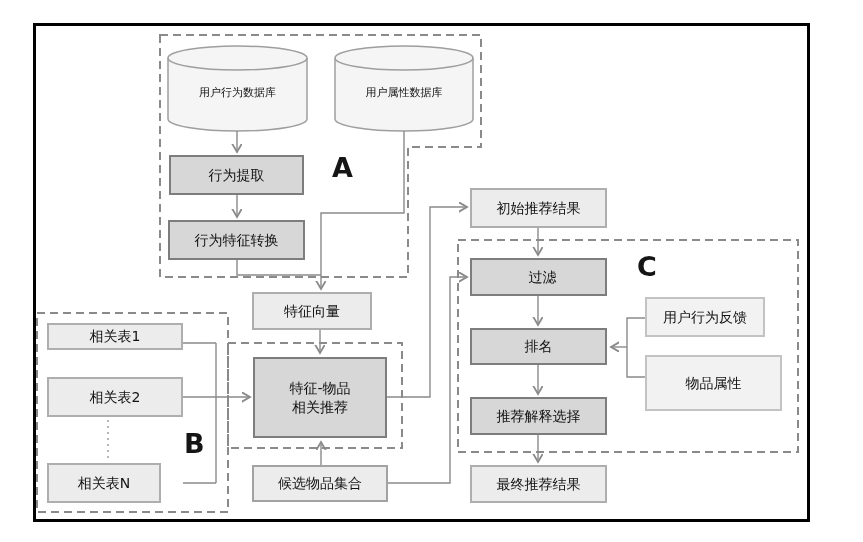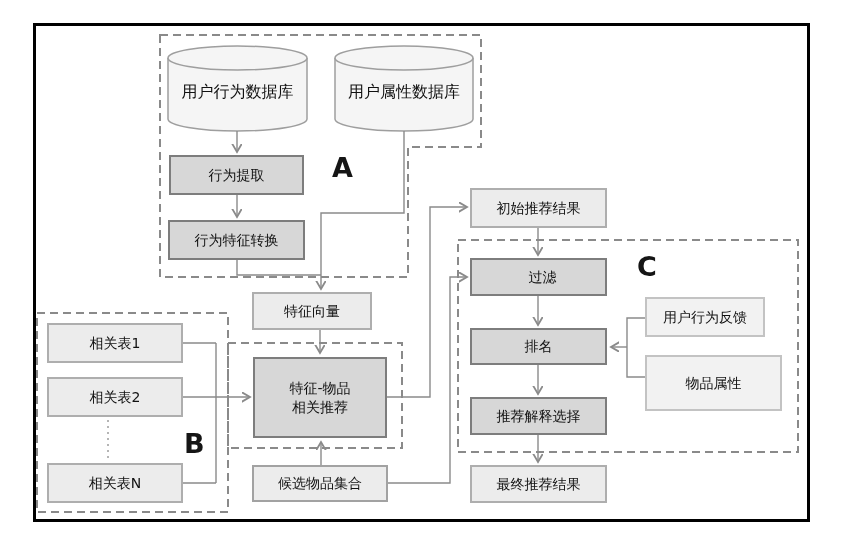--- a/index.html
+++ b/index.html
@@ -22,21 +22,21 @@
   .dash{stroke:var(--line);stroke-width:2;fill:none;stroke-dasharray:8 5;}
   .dots{stroke:#b5b5b5;stroke-width:2;fill:none;stroke-dasharray:2 4;}
   .cyl{fill:var(--cyl-fill);stroke:var(--cyl-border);stroke-width:1.5;}
   .box{position:absolute;display:flex;flex-direction:column;align-items:center;
     justify-content:center;text-align:center;box-sizing:border-box;
     font-size:14px;line-height:19px;white-space:nowrap;}
   .dark{background:var(--box-dark-fill);border:2px solid var(--box-dark-border);}
   .light{background:var(--box-light-fill);border:2px solid var(--box-light-border);}
   .lighter{background:var(--box-lighter-fill);border:2px solid var(--box-lighter-border);}
   .cyl-label{position:absolute;display:flex;align-items:center;justify-content:center;
-    text-align:right;font-size:16px;padding-top:10px;box-sizing:border-box;white-space:nowrap;}
+    text-align:right;font-size:11px;padding-top:10px;box-sizing:border-box;white-space:nowrap;}
   .group-label{position:absolute;font-weight:bold;font-size:27px;color:#151515;}
 </style>
 </head>
 <body>
 
 <div id="stage">
 
   <div id="frame"></div>
 
   <svg id="wires" viewBox="0 0 863 542" xmlns="http://www.w3.org/2000/svg">
@@ -104,27 +104,27 @@
     <span>特征向量</span>
   </div>
   <div class="box dark" style="left:253px;top:357px;width:134px;height:81px;">
     <span>特征-物品</span>
     <span>相关推荐</span>
   </div>
   <div class="box light" style="left:252px;top:465px;width:136px;height:37px;border-color:#a2a2a2;">
     <span>候选物品集合</span>
   </div>
 
-  <div class="box light" style="left:47px;top:323px;width:136px;height:40px;">
+  <div class="box light" style="left:47px;top:323px;width:136px;height:27px;">
     <span>相关表1</span>
   </div>
   <div class="box light" style="left:47px;top:377px;width:136px;height:40px;">
     <span>相关表2</span>
   </div>
-  <div class="box light" style="left:47px;top:463px;width:136px;height:40px;">
+  <div class="box light" style="left:47px;top:463px;width:114px;height:40px;">
     <span>相关表N</span>
   </div>
 
   <div class="box light" style="left:470px;top:188px;width:137px;height:40px;">
     <span>初始推荐结果</span>
   </div>
   <div class="box dark" style="left:470px;top:258px;width:137px;height:38px;padding-left:8px;">
     <span>过滤</span>
   </div>
   <div class="box dark" style="left:470px;top:328px;width:137px;height:37px;">

